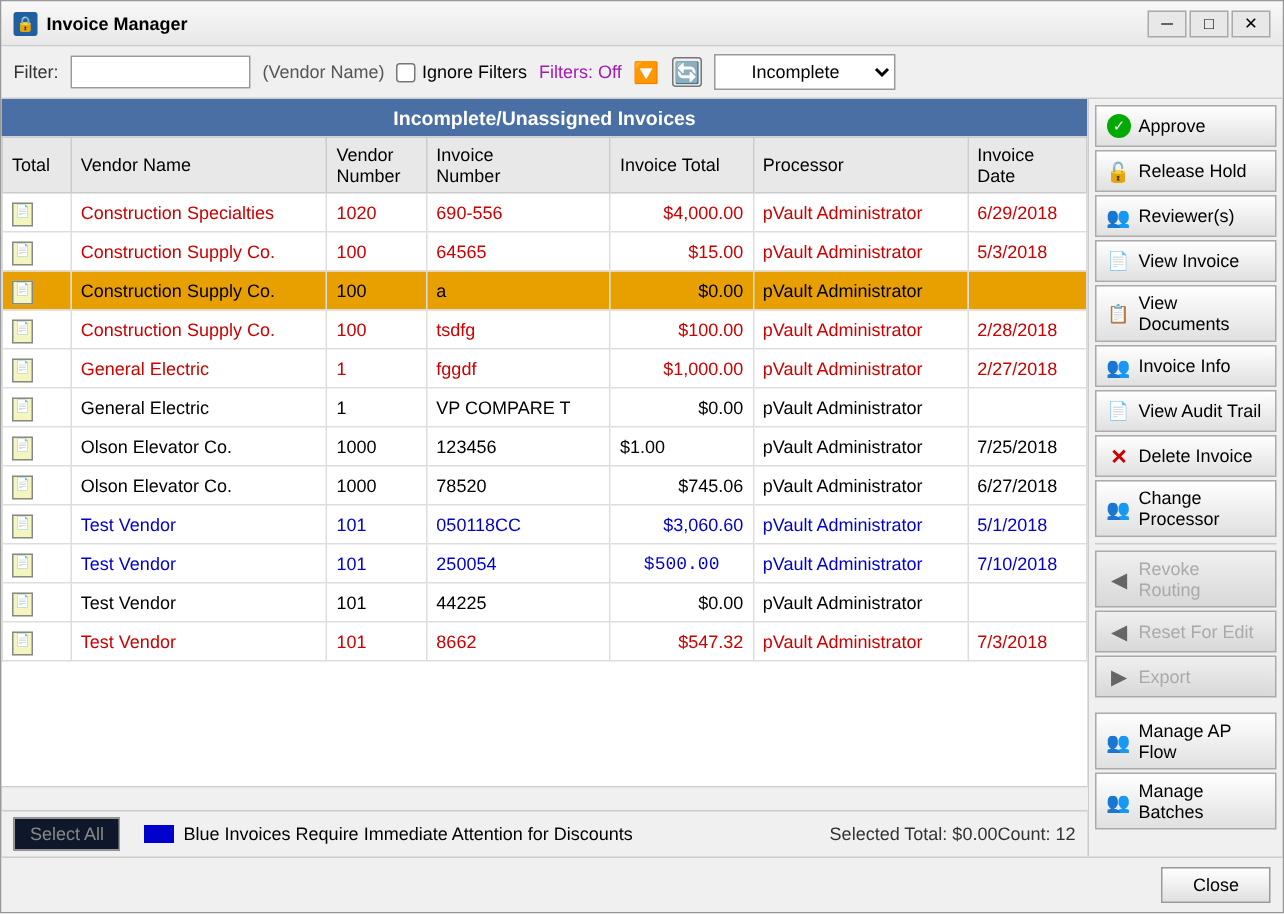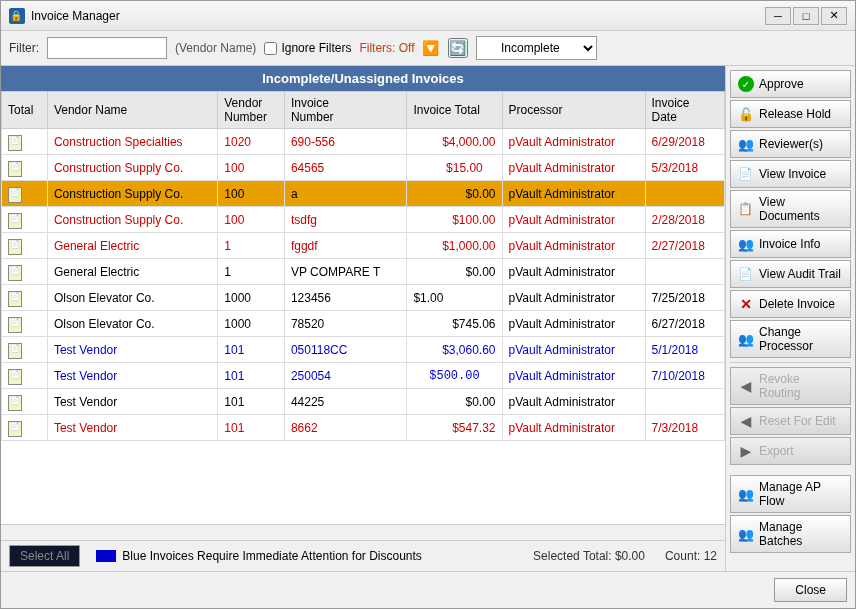--- a/index.html
+++ b/index.html
@@ -3,30 +3,30 @@
   <meta charset="utf-8">
   <style>
     * { box-sizing: border-box; margin: 0; padding: 0; font-family: 'Segoe UI', Tahoma, Arial, sans-serif; font-size: 12px; }
     body { background: #f0f0f0; width: 856px; height: 609px; overflow: hidden; }
     
     .window { width: 856px; height: 609px; background: #f0f0f0; border: 1px solid #999; display: flex; flex-direction: column; }
     
     .title-bar { background: linear-gradient(to bottom, #f8f8f8, #e8e8e8); border-bottom: 1px solid #ccc; padding: 6px 8px; display: flex; align-items: center; justify-content: space-between; height: 30px; }
     .title-bar-left { display: flex; align-items: center; gap: 6px; }
     .title-bar-icon { width: 16px; height: 16px; background: #2060a0; border-radius: 2px; display: flex; align-items: center; justify-content: center; color: white; font-size: 10px; }
-    .title-text { font-size: 12px; color: #000; }
+    .title-text { font-size: 12px; color: #000; font-weight: bold; }
     .title-bar-controls { display: flex; gap: 2px; }
     .title-btn { width: 26px; height: 18px; border: 1px solid #aaa; background: #e8e8e8; cursor: pointer; display: flex; align-items: center; justify-content: center; font-size: 11px; }
     
     .toolbar { display: flex; align-items: center; padding: 5px 8px; gap: 8px; background: #f0f0f0; border-bottom: 1px solid #ccc; }
     .filter-label { color: #333; }
     .filter-input { width: 120px; height: 22px; border: 1px solid #999; padding: 2px 4px; background: white; }
     .filter-vendor { color: #555; }
     .ignore-filters { display: flex; align-items: center; gap: 4px; }
-    .filters-off { color: #c2410c; }
+    .filters-off { color: #a21caf; }
     .refresh-btn { width: 20px; height: 20px; cursor: pointer; display: flex; align-items: center; justify-content: center; }
     .status-dropdown { height: 24px; border: 1px solid #999; padding: 2px 20px; background: white; min-width: 100px; }
     
     .main-content { display: flex; flex: 1; overflow: hidden; }
     
     .left-panel { flex: 1; display: flex; flex-direction: column; overflow: hidden; }
     
     .panel-header { background: #4a6fa5; color: white; text-align: center; padding: 5px; font-weight: bold; font-size: 13px; }
     
     .table-container { flex: 1; overflow: auto; background: white; }
@@ -44,21 +44,21 @@
     .row-blue td { color: #0000cc; }
     .row-selected td { color: black; }
     
     .bottom-bar { background: #f0f0f0; border-top: 1px solid #ccc; padding: 4px 8px; display: flex; align-items: center; gap: 16px; }
     .select-all-btn { padding: 3px 10px; border: 1px solid #999; background: #0f172a; cursor: pointer; color: #888; }
     .legend { display: flex; flex-direction: column; gap: 2px; }
     .legend-item { display: flex; align-items: center; gap: 6px; }
     .legend-color { width: 20px; height: 12px; }
     .legend-red { background: #cc0000; }
     .legend-blue { background: #0000cc; }
-    .totals { margin-left: auto; display: flex; gap: 20px; }
+    .totals { margin-left: auto; display: flex; }
     .total-item { color: #333; }
     
     .right-panel { width: 130px; display: flex; flex-direction: column; padding: 4px; gap: 2px; border-left: 1px solid #ccc; background: #f0f0f0; overflow-y: auto; }
     
     .right-btn { display: flex; align-items: center; gap: 4px; padding: 4px 6px; border: 1px solid #aaa; background: linear-gradient(to bottom, #ffffff, #e0e0e0); cursor: pointer; width: 100%; text-align: left; min-height: 26px; }
     .right-btn:disabled, .right-btn.disabled { color: #aaa; cursor: default; background: linear-gradient(to bottom, #f0f0f0, #d8d8d8); }
     .right-btn .btn-icon { width: 18px; height: 18px; flex-shrink: 0; display: flex; align-items: center; justify-content: center; font-size: 14px; }
     
     .btn-green-circle { width: 16px; height: 16px; border-radius: 50%; background: #00aa00; display: flex; align-items: center; justify-content: center; color: white; font-size: 10px; }
     .btn-red-x { color: #cc0000; font-weight: bold; }
@@ -135,21 +135,21 @@
       <td>690-556</td>
       <td style="text-align:right;">$4,000.00</td>
       <td>pVault Administrator</td>
       <td>6/29/2018</td>
     </tr>
               <tr class="row-red">
       <td><span style="display:inline-block;width:14px;height:16px;background:#f5f5c0;border:1px solid #888;font-size:8px;text-align:center;">📄</span></td>
       <td>Construction Supply Co.</td>
       <td>100</td>
       <td>64565</td>
-      <td style="text-align:center;padding-left:26px;">$15.00</td>
+      <td style="text-align:right;padding-left:26px;">$15.00</td>
       <td>pVault Administrator</td>
       <td>5/3/2018</td>
     </tr>
               <tr class="row-selected">
       <td><span style="display:inline-block;width:14px;height:16px;background:#f5f5c0;border:1px solid #888;font-size:8px;text-align:center;">📄</span></td>
       <td>Construction Supply Co.</td>
       <td>100</td>
       <td>a</td>
       <td style="text-align:right;">$0.00</td>
       <td>pVault Administrator</td>

